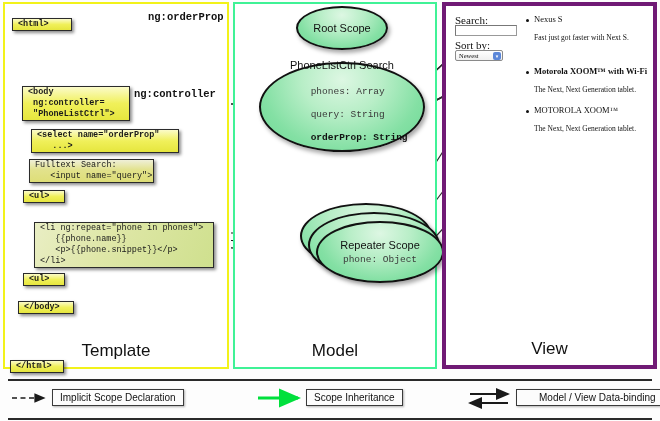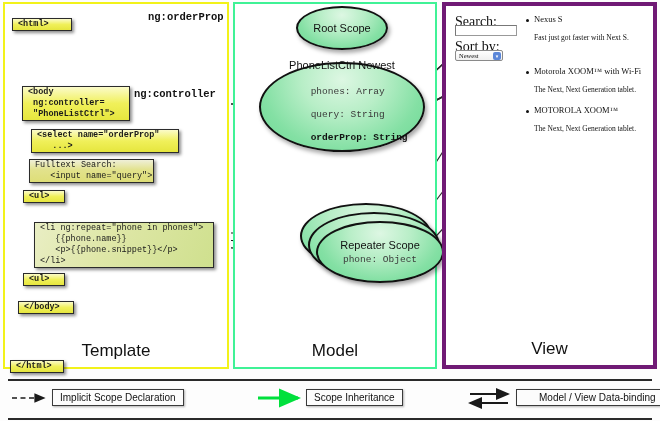--- a/index.html
+++ b/index.html
@@ -39,21 +39,21 @@
   .ell-props b{color:#111;}
   .stack-ghost{position:absolute;border-radius:50%;
     background:radial-gradient(ellipse at 50% 18%,#ddf7e3 0%,#b8eec7 40%,#8ce3ab 75%,#74da99 100%);
     border:2px solid #111;box-shadow:2px 3px 4px rgba(0,0,0,.3);}
 
   
   .conn-label{position:absolute;font-family:"Liberation Mono","DejaVu Sans Mono",monospace;
     font-size:10.5px;font-weight:bold;color:#111;white-space:nowrap;}
 
   
-  .view-label{position:absolute;font-family:"Liberation Serif",serif;font-size:14px;color:#111;}
+  .view-label{position:absolute;font-family:"Liberation Serif",serif;font-size:11px;color:#111;}
   .view-input{position:absolute;box-sizing:border-box;background:#fff;
     border:1px solid #999;border-top-color:#777;border-left-color:#777;}
   .view-select{position:absolute;box-sizing:border-box;
     background:linear-gradient(180deg,#ffffff 0%,#f0f0f0 100%);
     border:1px solid #8a8a8a;border-radius:2px;
     font-family:"Liberation Serif",serif;font-size:6.5px;color:#111;
     padding:0 12px 0 3px;line-height:9px;display:flex;align-items:center;}
   .sel-arrow{position:absolute;right:1px;top:1px;width:8px;height:8px;
     background:#5a86d8;border-radius:2px;color:#fff;font-size:5px;
     display:flex;align-items:center;justify-content:center;}
@@ -172,21 +172,21 @@
     <div class="col-label">Model</div>
   </div>
 
   <div class="ellipse" style="left:296px;top:6px;width:92px;height:44px;">
     <div class="ell-title">Root
 Scope</div>
   </div>
 
   <div class="ellipse" style="left:259px;top:62px;width:166px;height:90px;">
     <div class="ell-title">PhoneListCtrl
-Newest</div>
+Search</div>
     <div class="ell-props">
       <span>phones: Array</span><br>
       <span>query: String</span><br>
       <b>orderProp: String</b>
     </div>
   </div>
 
   <div class="stack-ghost" style="left:300px;top:203px;width:128px;height:62px;"></div>
   <div class="stack-ghost" style="left:308px;top:212px;width:128px;height:62px;"></div>
   <div class="ellipse" style="left:316px;top:221px;width:128px;height:62px;">
@@ -206,21 +206,21 @@
   <div class="view-select" style="left:455px;top:50px;width:48px;height:11px;">
     <span>Newest</span>
     <span class="sel-arrow">▾</span>
   </div>
 
   <div class="bullet" style="left:526px;top:19px;"></div>
   <div class="phone-item phone-name" style="left:534px;top:14px;">Nexus S</div>
   <div class="phone-item phone-snip" style="left:534px;top:33px;">Fast just got faster with Next S.</div>
 
   <div class="bullet" style="left:526px;top:71px;"></div>
-  <div class="phone-item phone-name" style="left:534px;top:66px;">Motorola XOOM™  with Wi-Fi</div>
+  <div class="phone-item phone-name" style="left:534px;top:66px;font-weight:bold;">Motorola XOOM™  with Wi-Fi</div>
   <div class="phone-item phone-snip" style="left:534px;top:85px;">The Next, Next Generation tablet.</div>
 
   <div class="bullet" style="left:526px;top:110px;"></div>
   <div class="phone-item phone-name" style="left:534px;top:105px;">MOTOROLA XOOM™</div>
   <div class="phone-item phone-snip" style="left:534px;top:124px;">The Next, Next Generation tablet.</div>
 
   <div id="legend">
     <div class="legend-rule" style="top:1px;"></div>
     <div class="legend-rule" style="top:40px;"></div>
 

